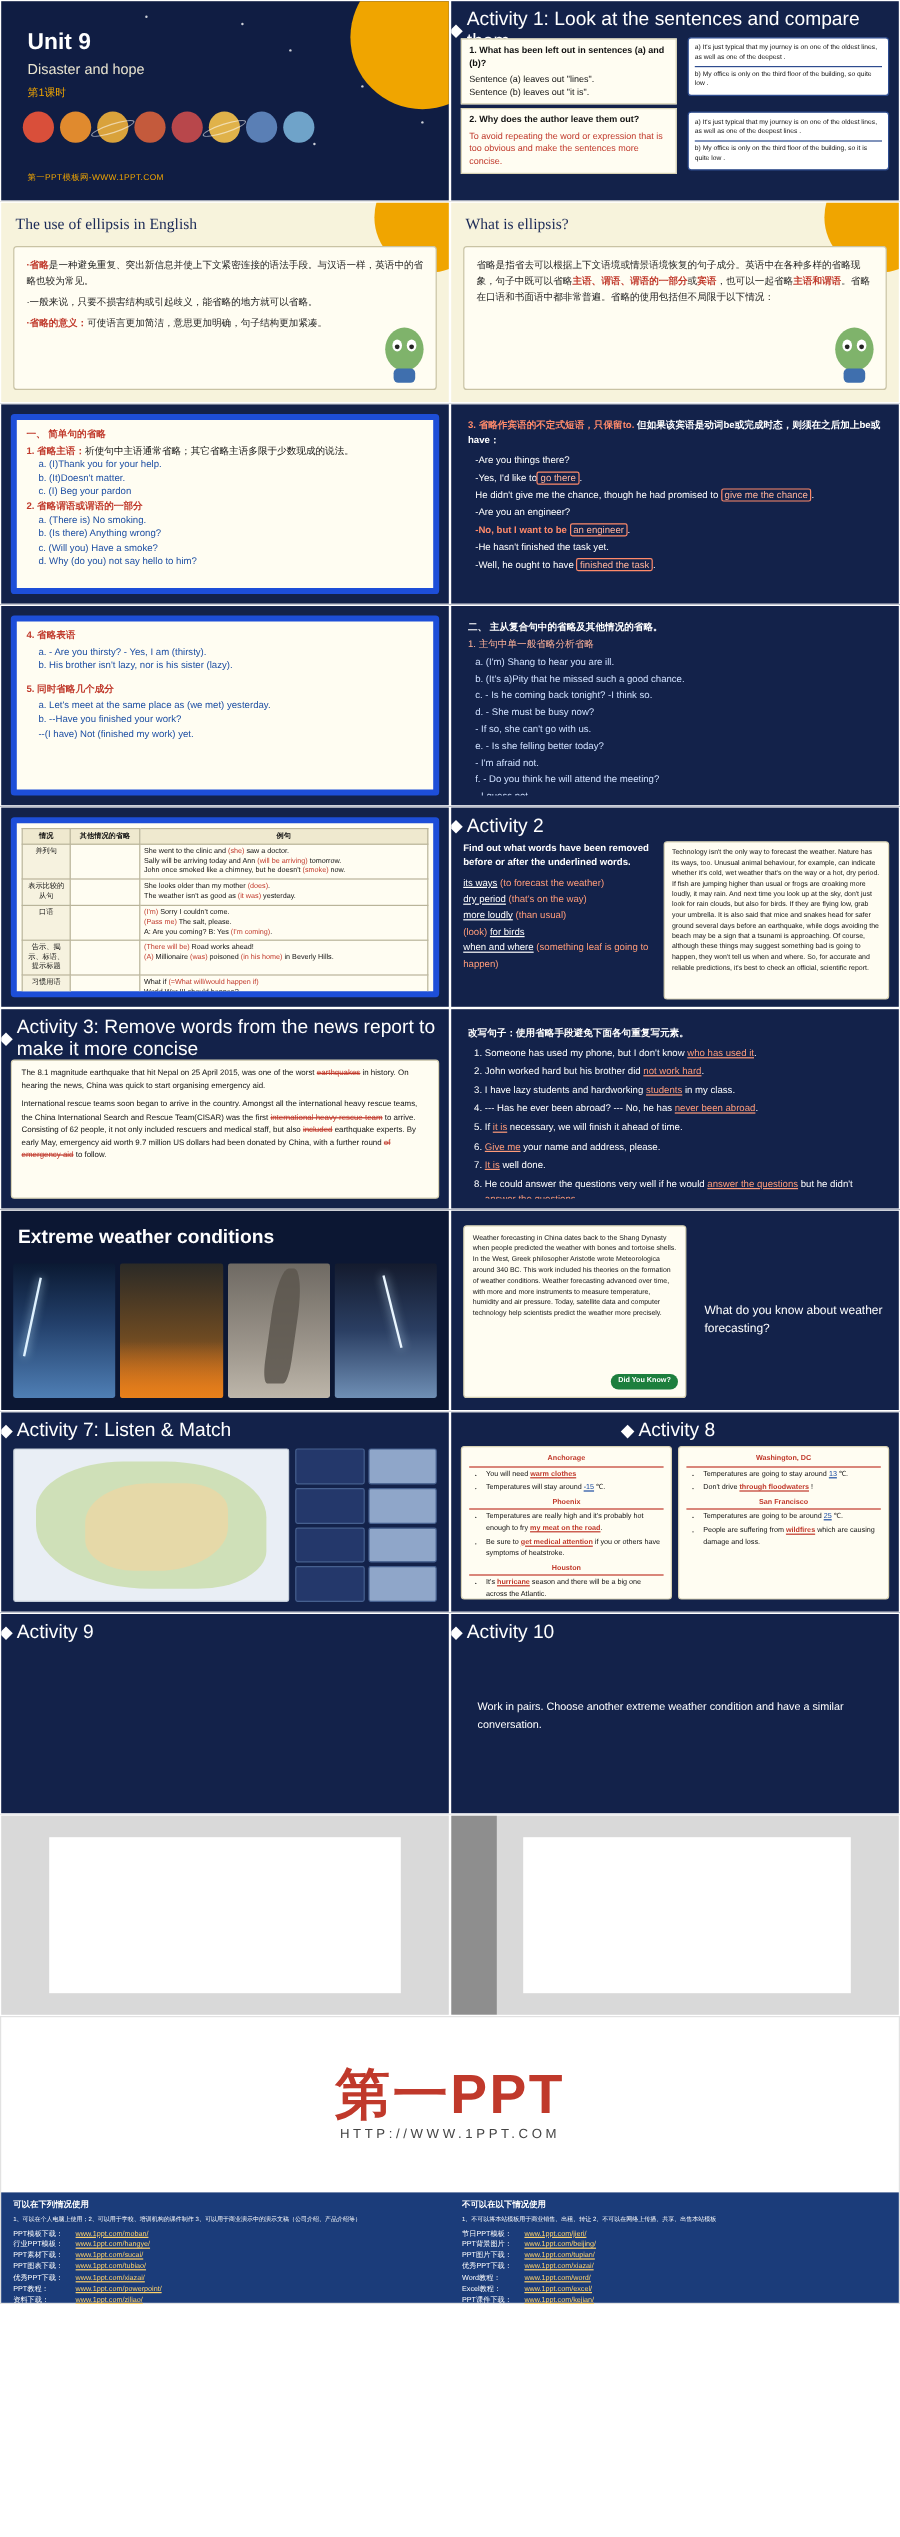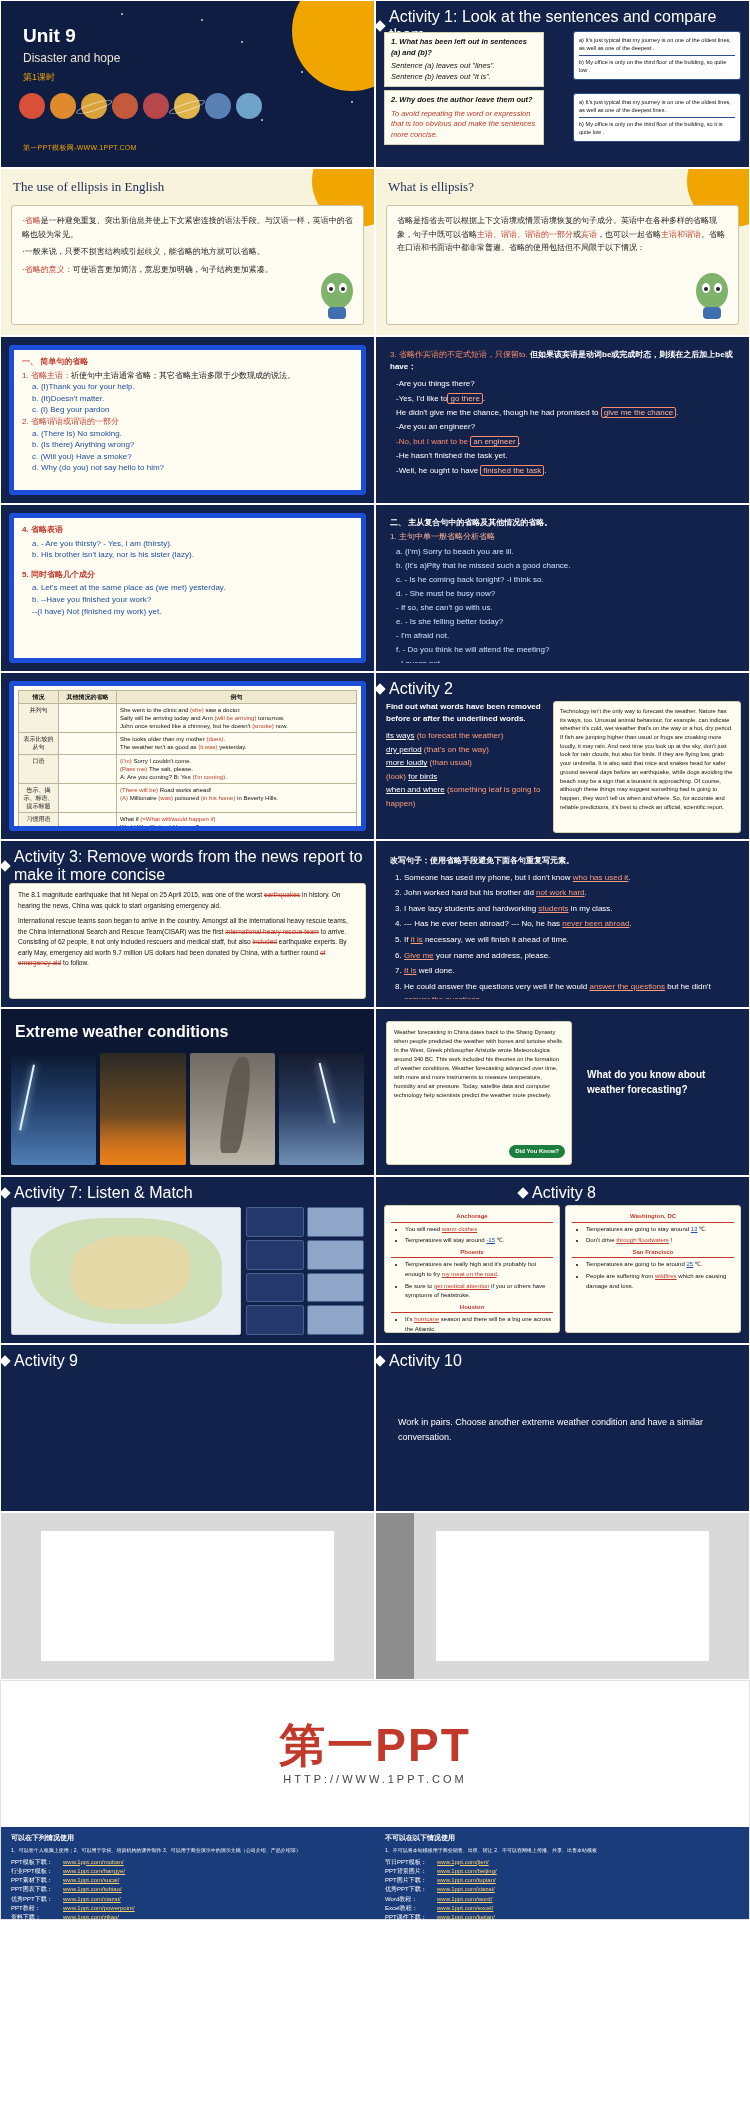--- a/index.html
+++ b/index.html
@@ -70,21 +70,21 @@
     background:#fffdf2; border:5px solid #1d4ed8; border-radius:3px;
     padding:6px 8px; font-size:8px; line-height:1.45; color:#111;
     overflow:hidden;
   }
   .body-box.plain { background:transparent; border:none; padding:4px 6px; color:#fff; }
 
   ol, ul { margin:0; padding-left:14px; }
   li { margin:0 0 2px 0; }
 
   .red { color:#c0392b; }
-  .redb { color:#c0392b; font-weight:normal;margin-top:28px; }
+  .redb { color:#c0392b; font-weight:bold;margin-top:28px; }
   .blue { color:#1e4fa3; }
   .u { text-decoration:underline; }
   .strike { text-decoration:line-through; }
   .box-red { border:1px solid #c0392b; padding:0 2px; border-radius:2px; }
 
   
   .s2 .qcard {
     background:#fffdf2; border:1px solid #d8d2b4;
     padding:4px 6px; font-size:7.5px; line-height:1.4; margin-top:3px;
   }
@@ -164,22 +164,22 @@
     position:absolute; left:10px; top:12px; width:186px; height:144px;
     background:#fffdf2; border:1px solid #d8d2b4; border-radius:3px;
     padding:6px 7px; font-size:5.8px; line-height:1.55; color:#111; overflow:hidden;
   }
   .s-dyk .dyk {
     position:absolute; right:6px; bottom:6px;
     background:#1d7f3e; color:#fff; font-size:6px; font-weight:bold;
     padding:2px 6px; border-radius:8px;
   }
   .s-dyk .q {
-    position:absolute; right:12px; top:58px; width:150px;
-    color:#fff; font-size:10px; line-height:1.5; font-weight:bold;
+    position:absolute; right:12px; top:76px; width:150px;
+    color:#fff; font-size:10px; line-height:1.5; font-weight:normal;
   }
 
   
   .s-a7 .map {
     position:absolute; left:10px; top:30px; width:230px; height:128px;
     background:#e9eef5; border:1px solid #c3ccd8; border-radius:2px; overflow:hidden;
   }
   .s-a7 .map .land {
     position:absolute; left:8%; top:8%; width:84%; height:84%;
     background:#cfe0b8; border-radius:38% 44% 30% 50%;
@@ -269,21 +269,21 @@
       <div class="planet" style="background:#6fa3c9"></div>
     </div>
     <div class="wmark">第一PPT模板网-WWW.1PPT.COM</div>
   </div>
 
   <div class="slide dark s2">
     <div class="hdr">
       <span class="dia"></span>
       <span>Activity 1: Look at the sentences and compare them</span>
     </div>
-    <div style="position:absolute;left:8px;top:28px;width:160px;font-style:italic;">
+    <div style="position:absolute;left:8px;top:28px;width:180px;">
       <div class="qcard">
         <b>1. What has been left out in sentences (a) and (b)?</b>
         <div style="margin-top:3px">Sentence (a) leaves out "lines".</div>
         <div>Sentence (b) leaves out "it is".</div>
       </div>
       <div class="qcard">
         <b>2. Why does the author leave them out?</b>
         <div class="red" style="margin-top:3px">To avoid repeating the word or expression that is too obvious and make the sentences more concise.</div>
       </div>
     </div>
@@ -373,21 +373,21 @@
       <div class="blue" style="padding-left:10px">b.  --Have you finished your work?</div>
       <div class="blue" style="padding-left:10px">      --(I have) Not (finished my work) yet.</div>
     </div>
   </div>
 
   <div class="slide dark">
     <div class="body-box plain" style="top:8px">
       <div style="color:#fff;font-weight:bold">二、 主从复合句中的省略及其他情况的省略。</div>
       <div style="color:#ffb39a;margin-top:2px">1.  主句中单一般省略分析省略</div>
       <div style="margin-top:3px;padding-left:6px;color:#cfe0ff;line-height:1.75">
-        <div>a.  (I'm) Sorry to beach you are ill.</div>
+        <div>a.  (I'm) Shang to hear you are ill.</div>
         <div>b.  (It's a)Pity that he missed such a good  chance.</div>
         <div>c.  - Is he coming back tonight? -I think so.</div>
         <div>d.  - She must be busy now?</div>
         <div>      - If so, she can't go with us.</div>
         <div>e.  - Is she felling better today?</div>
         <div>      - I'm afraid not.</div>
         <div>f.   - Do you think he will attend the meeting?</div>
         <div>      - I guess not.</div>
       </div>
     </div>

